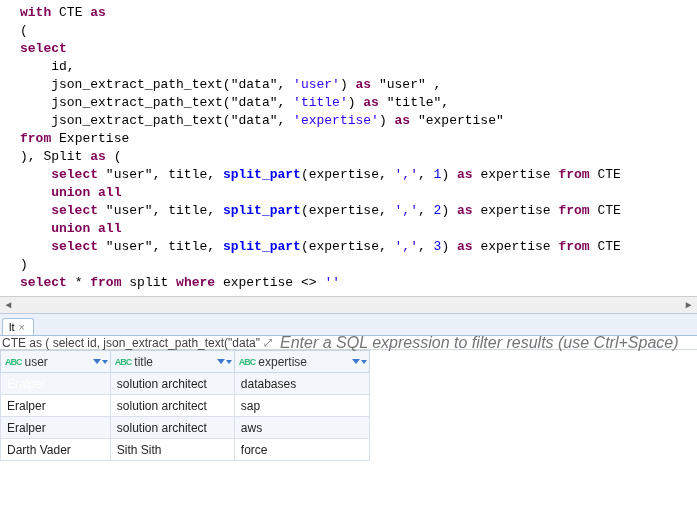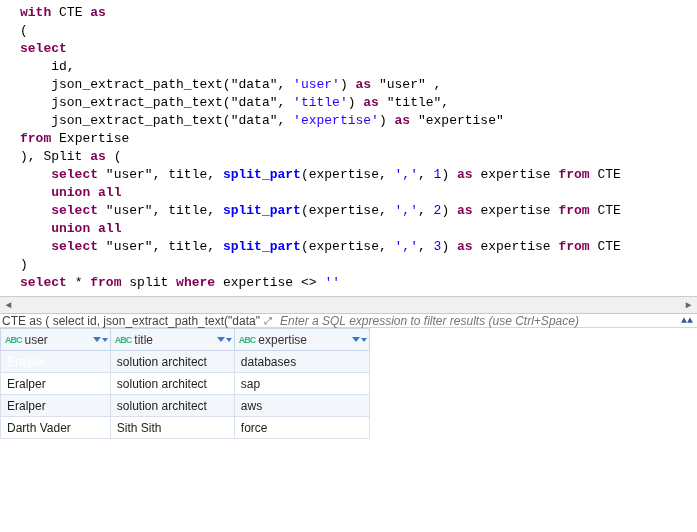--- a/index.html
+++ b/index.html
@@ -99,21 +99,21 @@
     .expand-icon {
       font-size: 10px;
       color: #555;
       padding: 0 4px;
       line-height: 10px;
     }
     .filter-input {
       flex: 1;
       font-family: "Segoe UI", Tahoma, sans-serif;
       font-style: italic;
-      font-size: 12px;
+      font-size: 16px;
       color: #999;
       border: none;
       outline: none;
       padding-left: 4px;
       background: transparent;
     }
 
     .grid {
       font-family: "Segoe UI", Tahoma, sans-serif;
       font-size: 12px;
@@ -201,20 +201,26 @@
 
 <div class="hscroll">
   <span class="arrow-l">◄</span>
   <span class="arrow-r">►</span>
 </div>
 
 <div class="panel-wrap">
   <div class="chevrons">
     <span class="row">▲▲</span>
   </div>
+  <div class="tabbar">
+    <div class="tab">
+      <span>lt</span>
+      <span class="close">×</span>
+    </div>
+  </div>
 
   <div class="cte-bar">
     <span class="cte-text">CTE as ( select id, json_extract_path_text("data"</span>
     <span class="expand-icon">⤢</span>
     <input class="filter-input" placeholder="Enter a SQL expression to filter results (use Ctrl+Space)" style="">
   </div>
 
   <table class="grid">
     <thead>
       <tr>

